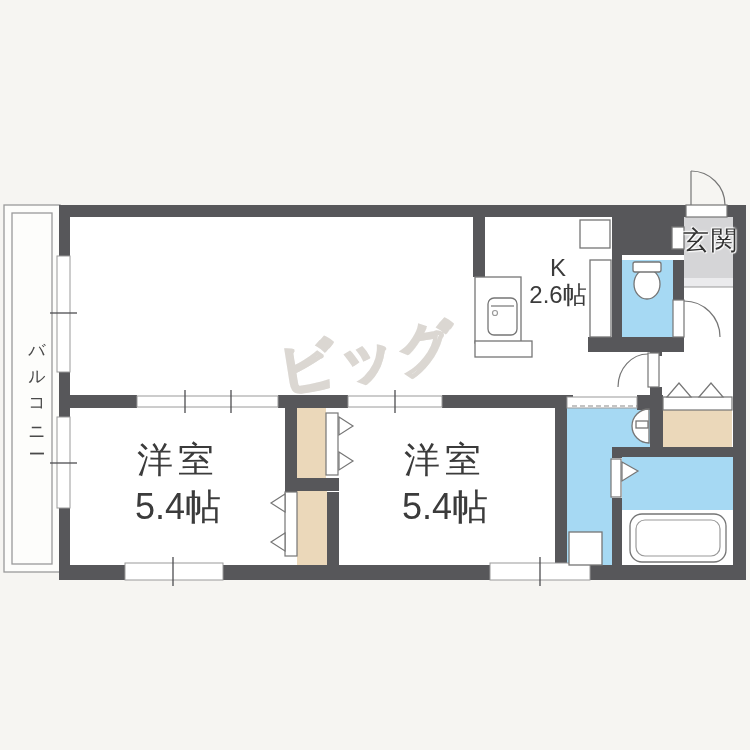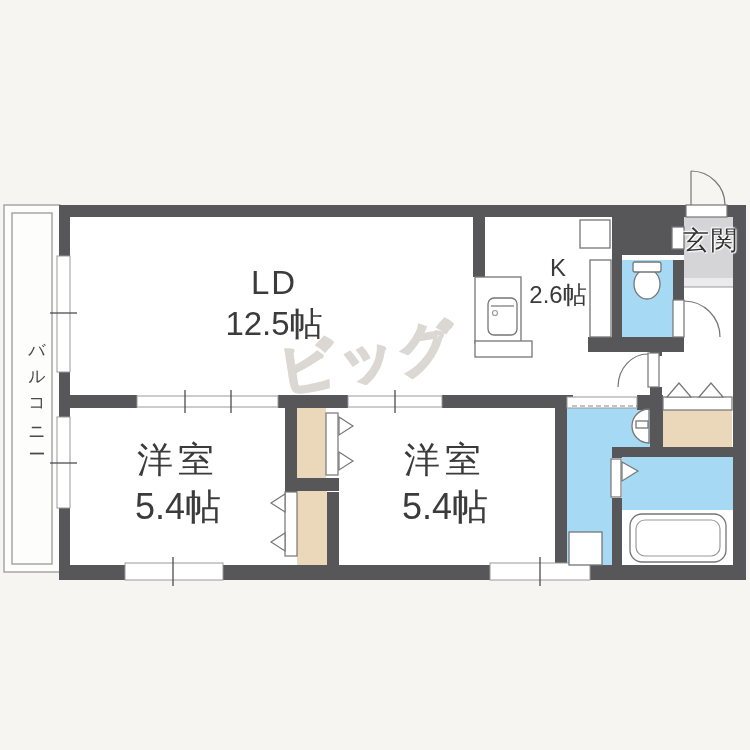--- a/index.html
+++ b/index.html
@@ -202,24 +202,20 @@
     <g>
       <rect x="630" y="514" width="96" height="48" rx="12" class="fx"></rect>
       <rect x="636" y="520" width="84" height="36" rx="9" class="fx2"></rect>
     </g>
 
     <rect x="569" y="532" width="33" height="33" class="fx"></rect>
   </svg>
 
   <div id="watermark">ビッグ</div>
 
-  <div class="room-label" id="label-ld">
-    <div class="room-name">LD</div>
-    <div class="room-size">12.5帖</div>
-  </div>
 
   <div class="room-label" id="label-k">
     <div class="room-name">K</div>
     <div class="room-size">2.6帖</div>
   </div>
 
   <div class="room-label" id="label-genkan">玄関</div>
 
   <div class="room-label" id="label-bed-west">
     <div class="room-name">洋室</div>

